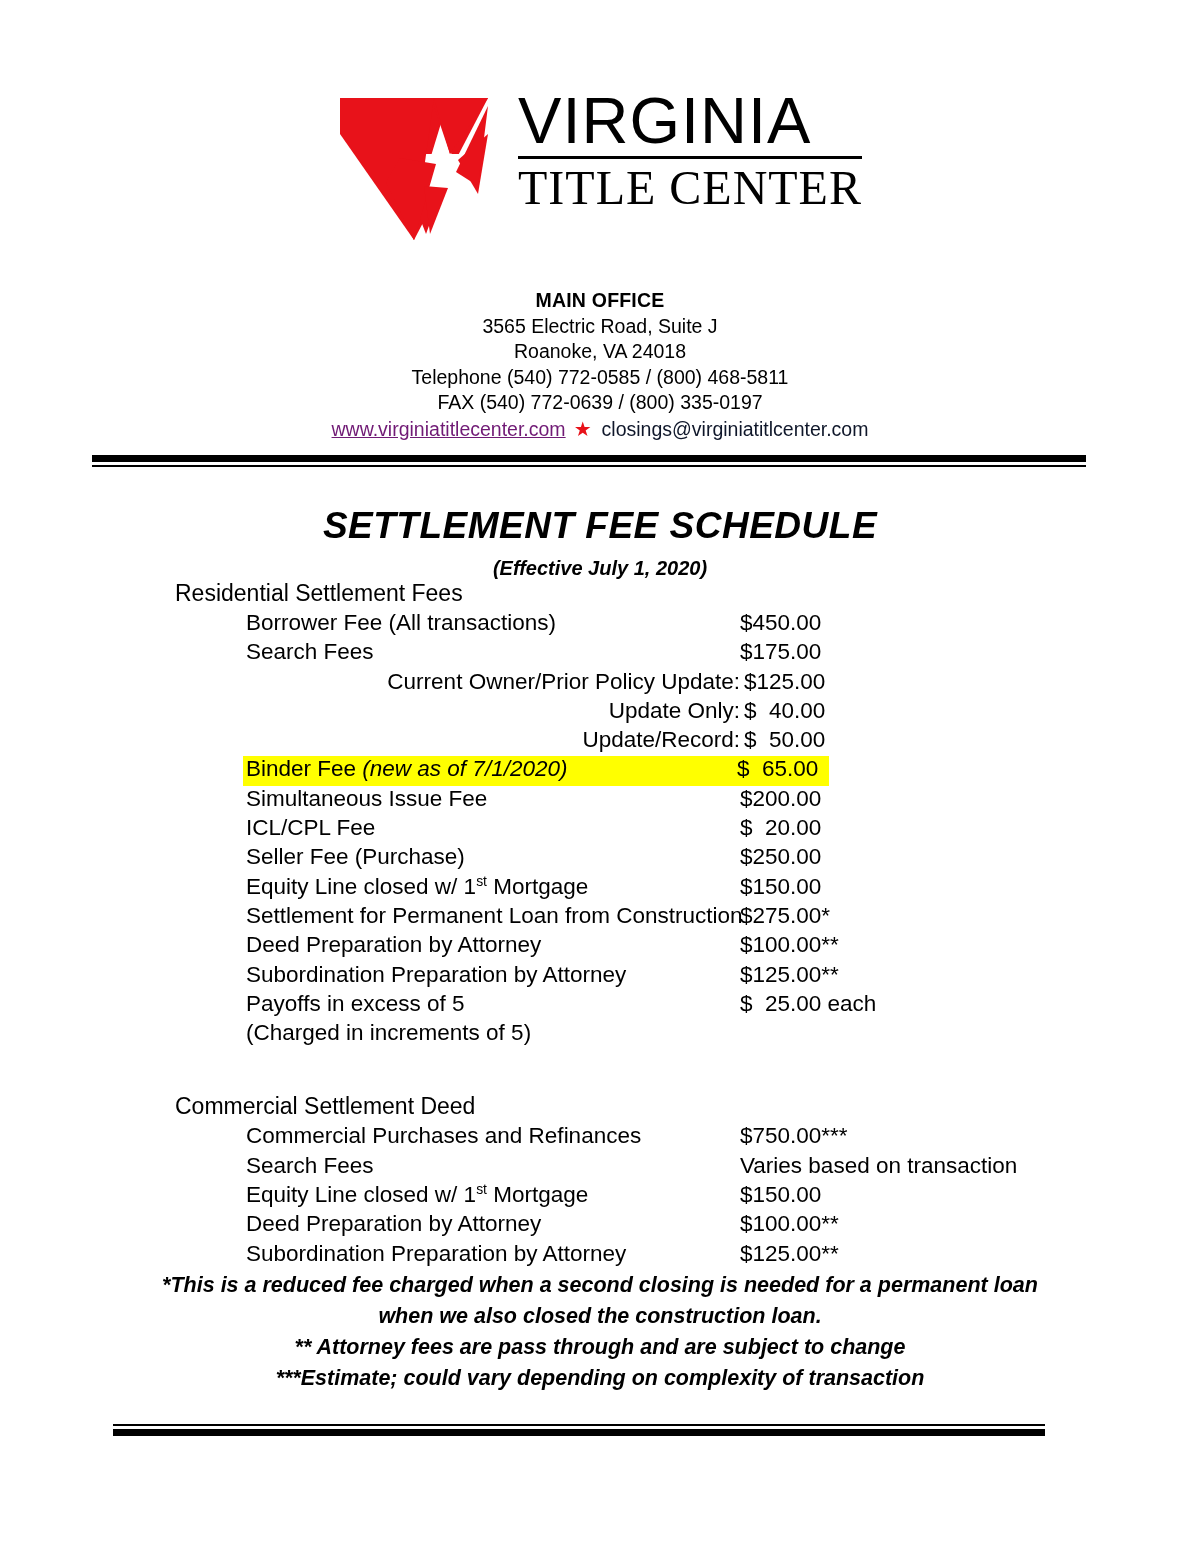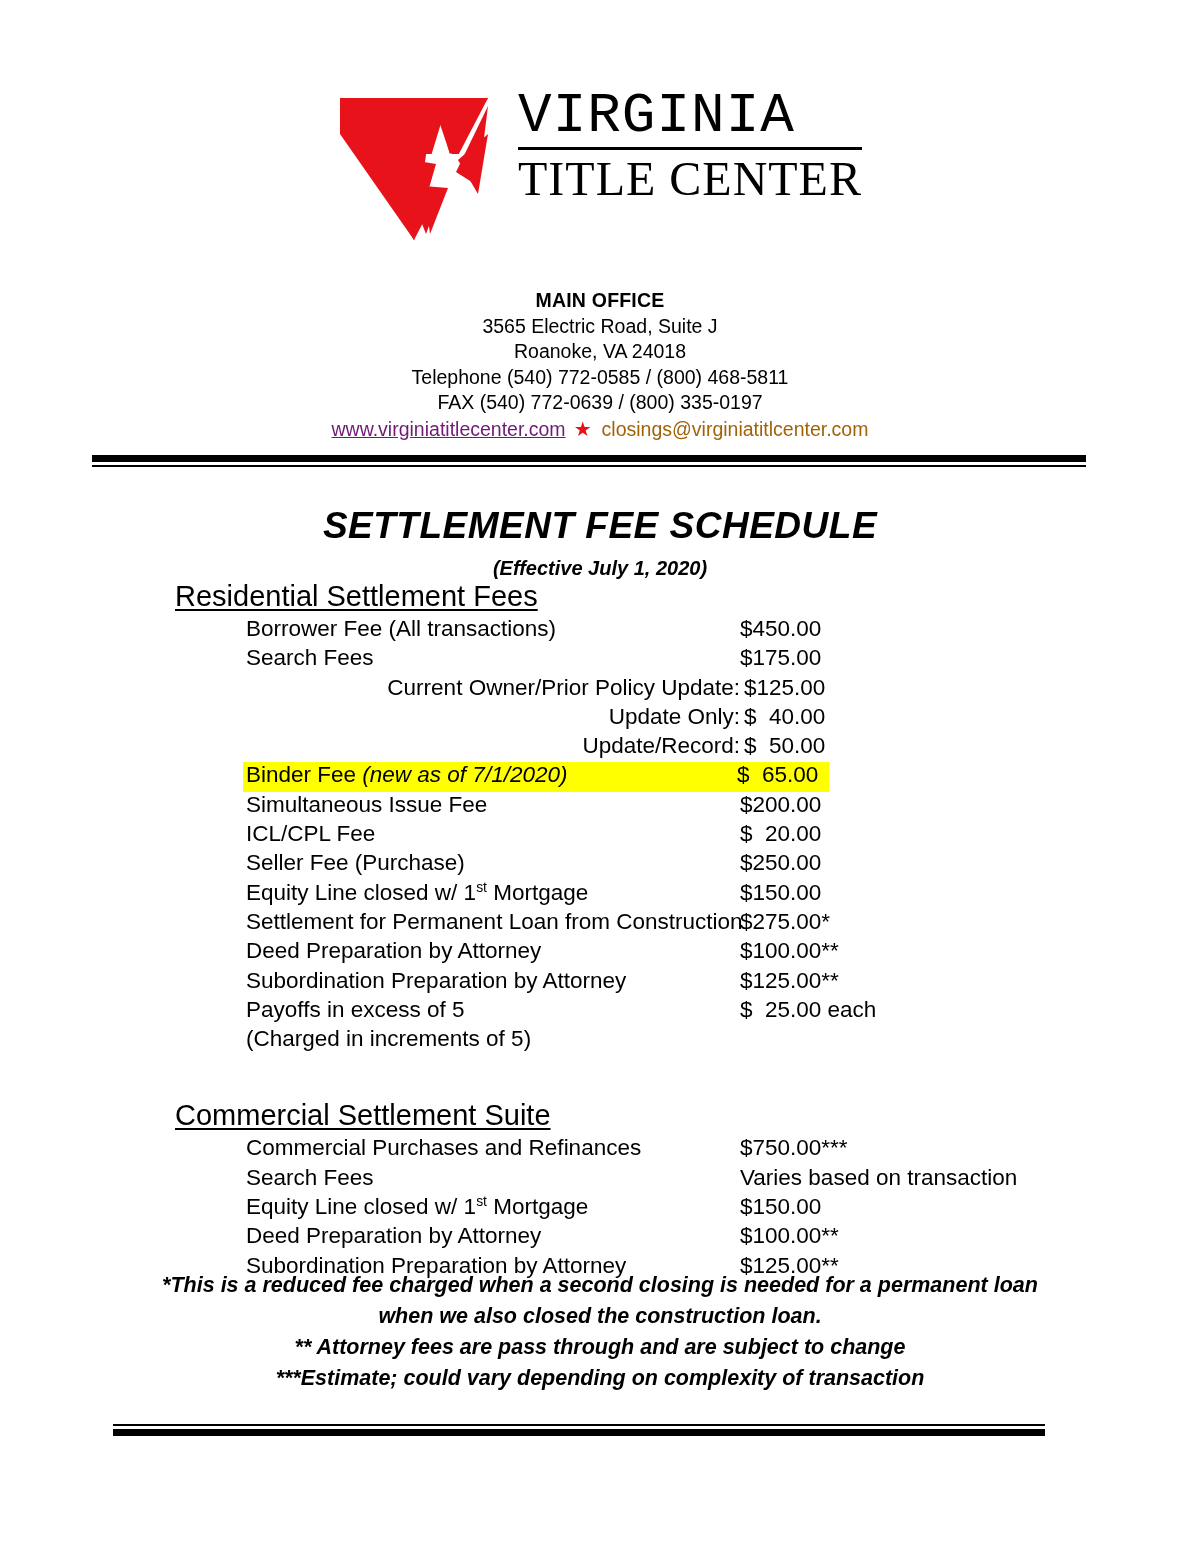--- a/index.html
+++ b/index.html
@@ -37,22 +37,22 @@
     margin-top: 6px;
     flex: none;
   }
   .logo-word {
     display: flex;
     flex-direction: column;
     align-items: stretch;
     padding-top: 2px;
   }
   .logo-line1 {
-    font-family: Liberation Mono, monospace;
-    font-size: 56px;
+    font-family: Liberation Sans, sans-serif;
+    font-size: 65px;
     line-height: 0.95;
     letter-spacing: 1px;
     font-weight: normal;
     white-space: nowrap;
   }
   .logo-rule {
     height: 3px;
     background: #000;
     margin: 4px 0 5px 0;
   }
@@ -87,21 +87,21 @@
   .weblink {
     color: #701a75;
     text-decoration: underline;
   }
   .star {
     color: #e8121a;
     font-size: 20px;
     margin: 0 10px 0 8px;
     letter-spacing: 0;
   }
-  .email { color: #a16207; }
+  .email { color: #0f172a; }
 
   
   .rule-top {
     position: absolute;
     left: 92px;
     top: 455px;
     width: 994px;
   }
   .rule-top .bar   { height: 7px;  background: #000; }
   .rule-top .gap   { height: 3px;  background: #fff; }
@@ -142,22 +142,21 @@
 
   
   .schedule {
     position: absolute;
     left: 175px;
     top: 580px;
     width: 880px;
     font-size: 22.5px;
   }
   .section-title {
-    font-size: 29px;
-    text-decoration: underline;
+    font-size: 23px;
     text-underline-offset: 3px;
     margin-bottom: 3px;
     white-space: nowrap;
   }
   .rows { margin-left: 71px; }
   .fee-row {
     display: flex;
     align-items: baseline;
     height: 29.3px;
   }
@@ -329,21 +328,21 @@
         <span class="value">$  25.00 each</span>
       </div>
 
     </div>
     <div class="note-row">(Charged in increments of 5)</div>
   </div>
 
   <div class="section-gap"></div>
 
   <div class="commercial">
-    <div class="section-title">Commercial Settlement Suite</div>
+    <div class="section-title">Commercial Settlement Deed</div>
     <div class="rows">
 
       <div class="fee-row">
         <span class="label">Commercial Purchases and Refinances</span>
         <span class="value">$750.00***</span>
       </div>
 
       <div class="fee-row">
         <span class="label">Search Fees</span>
         <span class="value">Varies based on transaction</span>

